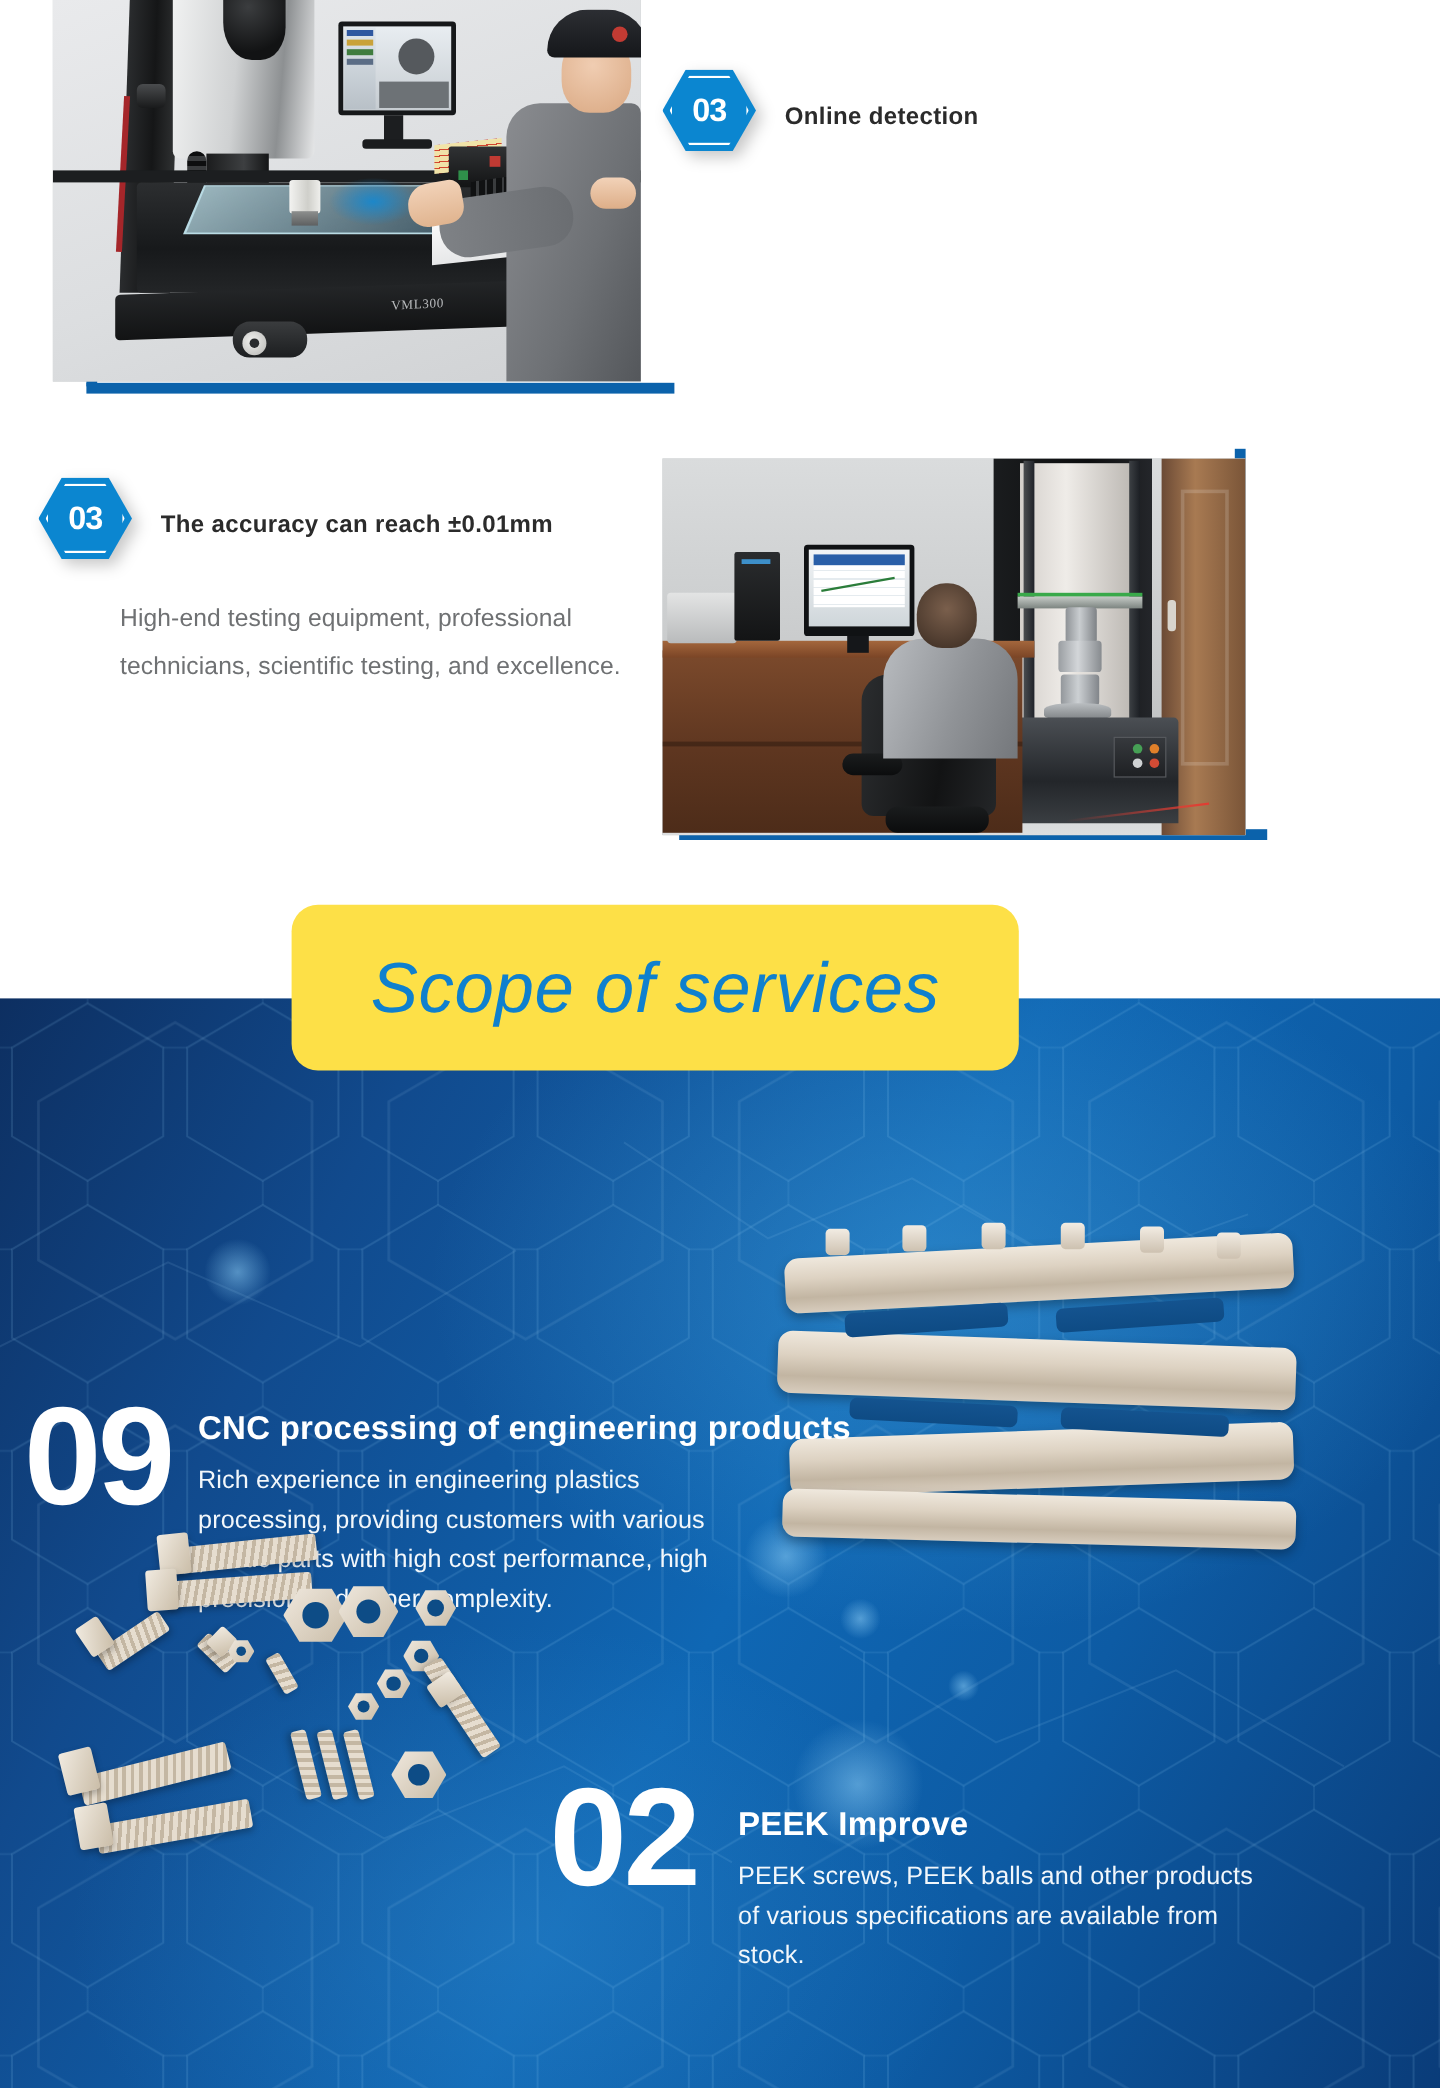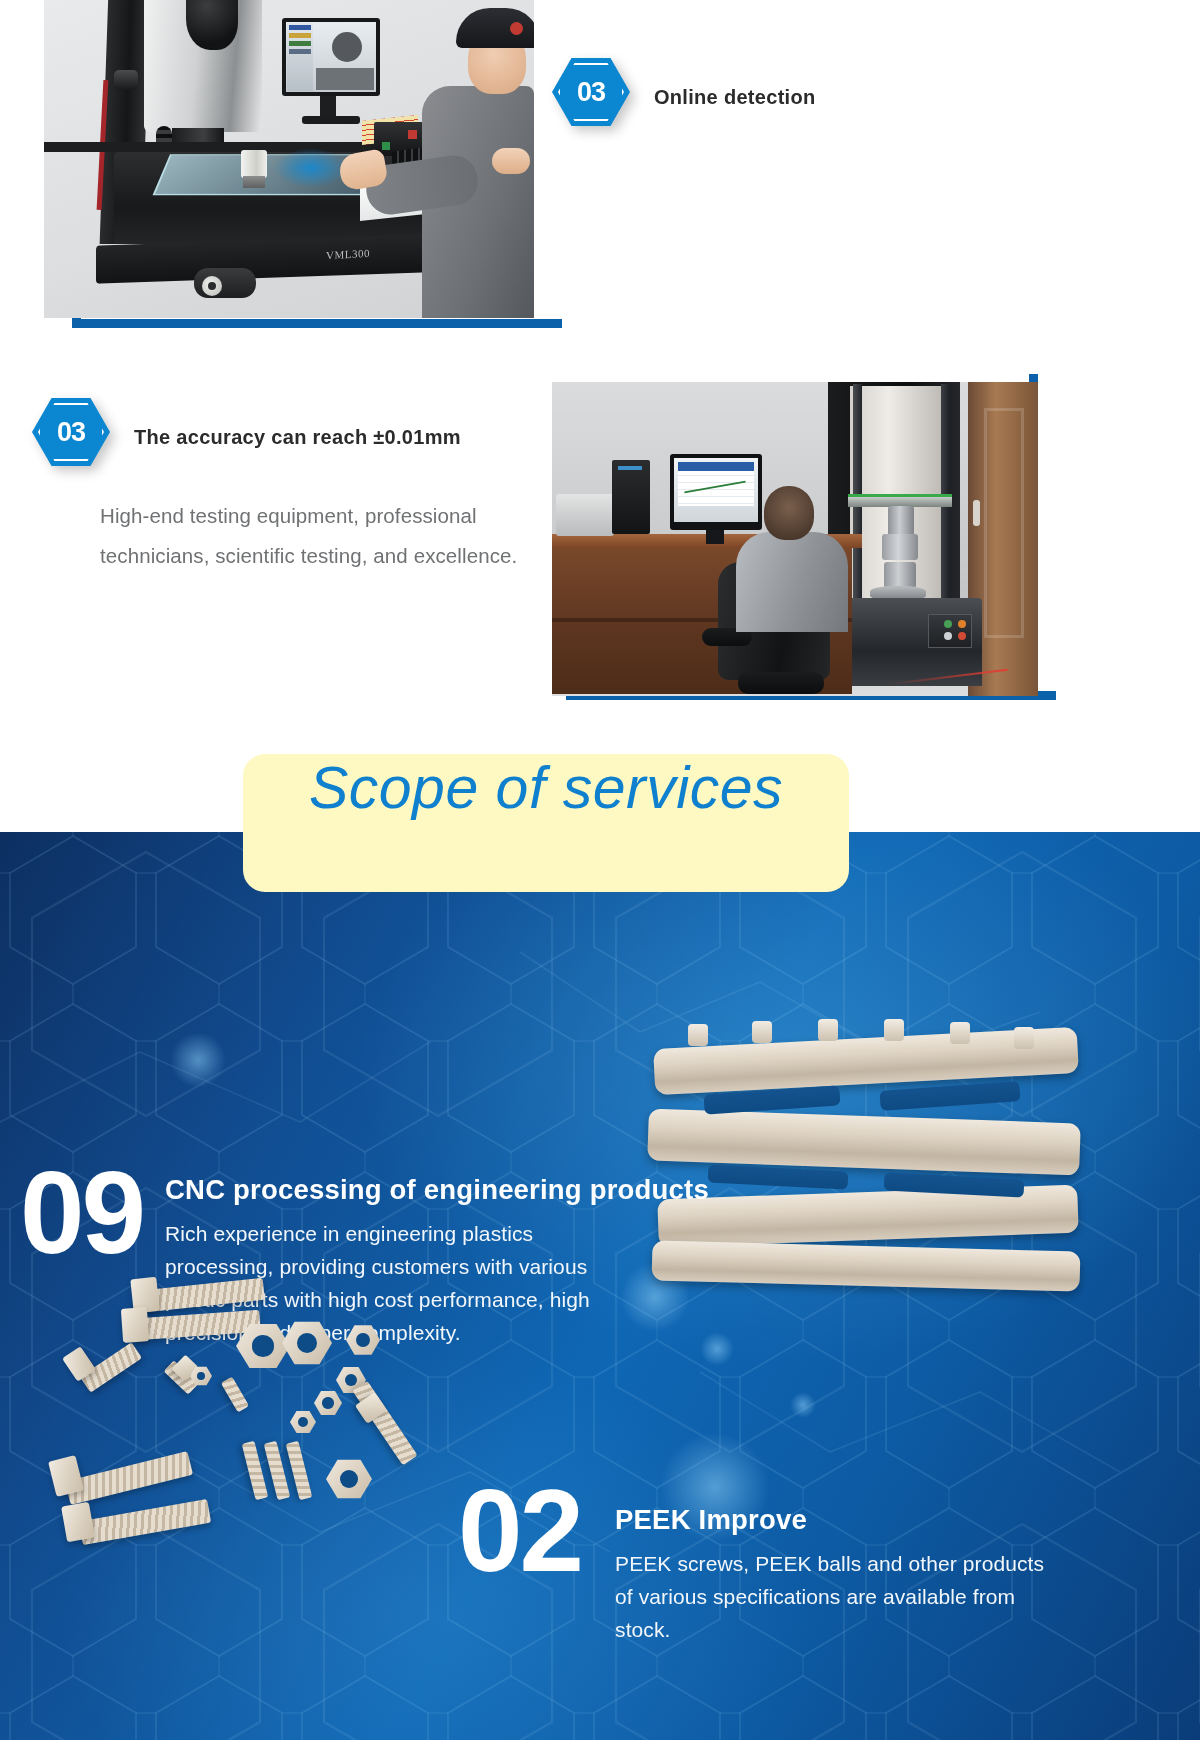--- a/index.html
+++ b/index.html
@@ -254,22 +254,22 @@
       linear-gradient(118deg, #0d2f61 0%, #114a8d 22%, #0f67b4 52%, #0d5ba4 72%, #0a3c79 100%);
   }
   #hex-pattern { position: absolute; inset: 0; opacity: .5; }
   #dot-layer { position: absolute; inset: 0; }
   .glow-dot { position: absolute; border-radius: 50%;
     background: radial-gradient(circle, rgba(140,205,245,.55), rgba(140,205,245,0) 70%); }
 
   
   #scope-plate {
     position: absolute; left: 243px; top: 754px; width: 606px; height: 138px;
-    background: #fef9c3; border-radius: 22px;
-    display: flex; align-items: flex-start; justify-content: center;
+    background: #fde047; border-radius: 22px;
+    display: flex; align-items: center; justify-content: center;
   }
   #scope-title {
     color: #0f80ce; font-size: 59px; font-style: italic; font-weight: normal;
     letter-spacing: .5px; white-space: nowrap;
   }
 
   
   .service { position: absolute; }
   #service-01 { left: 20px; top: 1160px; width: 640px; }
   #service-02 { left: 458px; top: 1478px; width: 620px; }

